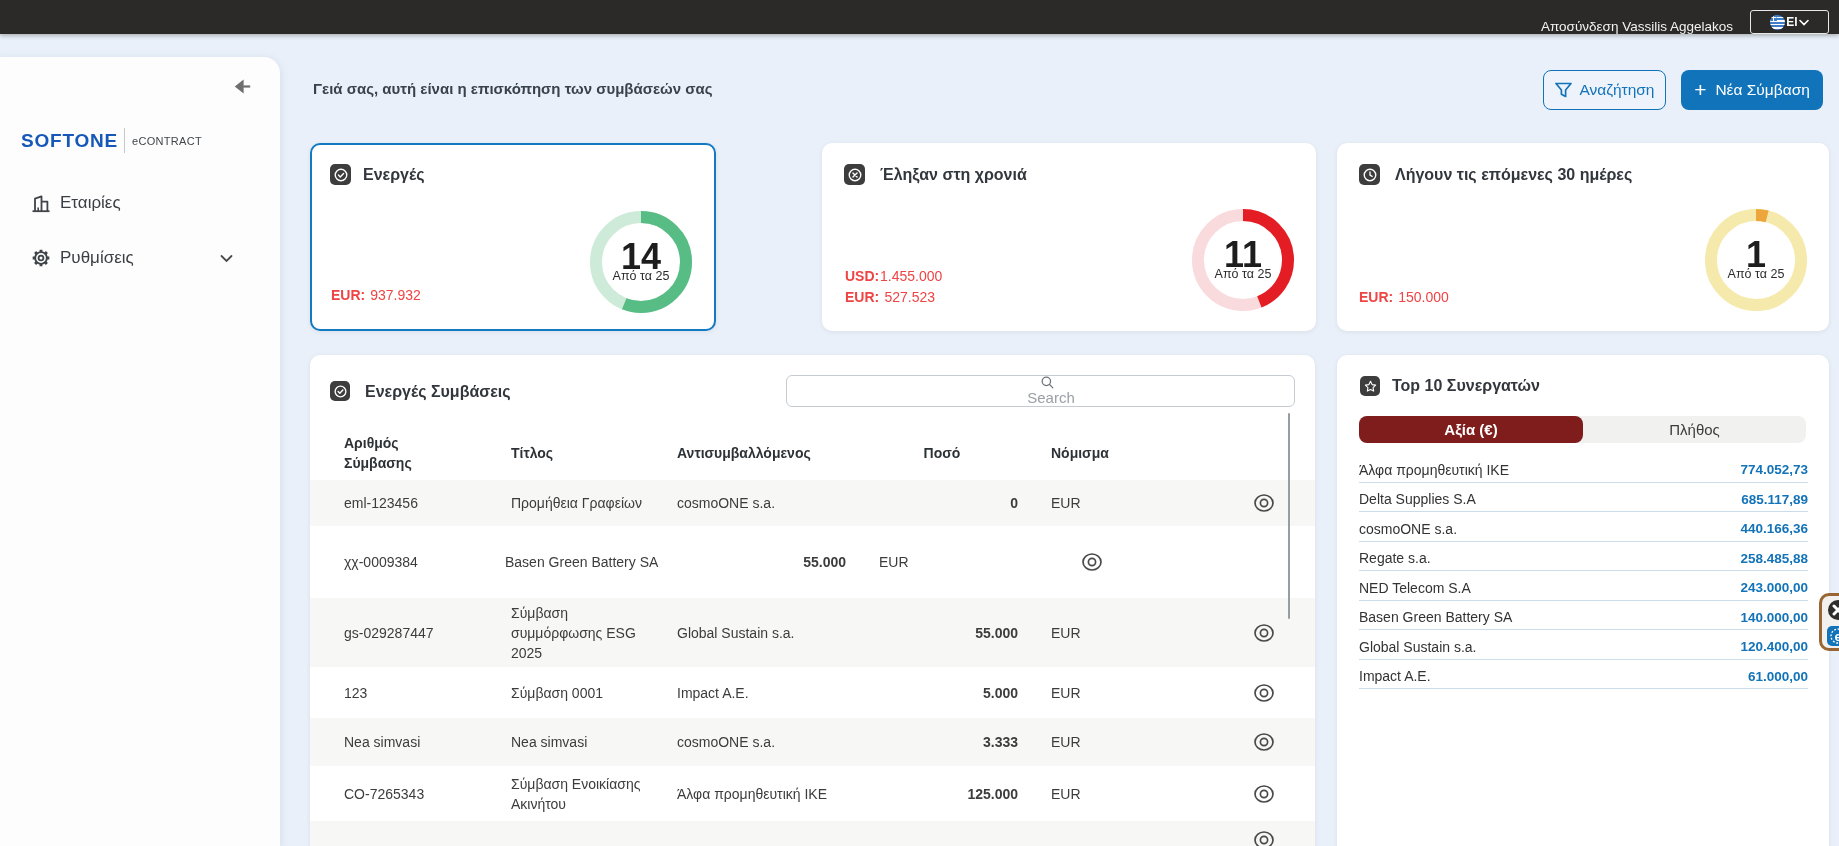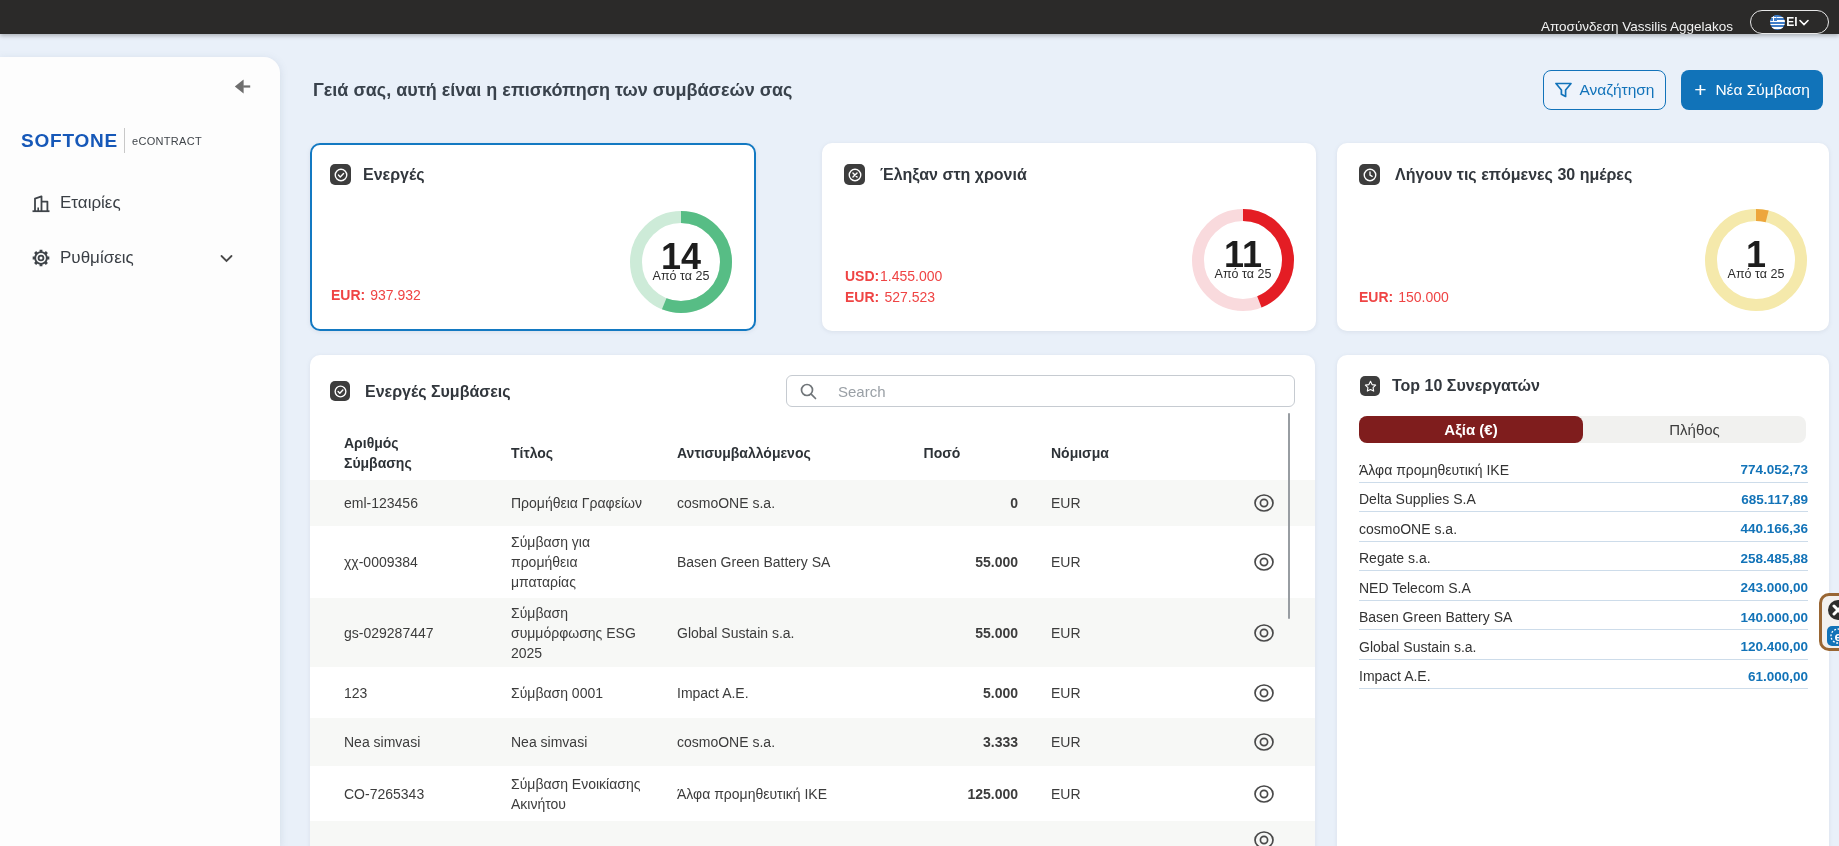--- a/index.html
+++ b/index.html
@@ -14,21 +14,21 @@
 .topbar {
   position:absolute; left:0; top:0; width:1839px; height:34px;
   background:#2b2a29;
   display:flex; align-items:flex-end; justify-content:flex-end;
   box-shadow:0 2px 4px rgba(0,0,0,.25);
   z-index:40;
 }
 .logout { color:#f2f2f2; font-size:13.5px; margin-right:17px; }
 .langpill {
   width:79px; height:24px; margin-right:10px;
-  border:1px solid #e8e8e8; border-radius:12px;
+  border:1px solid #e8e8e8; border-radius:3px;
   display:flex; align-items:center; justify-content:center; gap:1px;
   color:#fff; font-size:12px; font-weight:bold;margin-top:28px;
 }
 .flag { width:15px; height:15px; border-radius:50%;
   background: repeating-linear-gradient(180deg,#3f7dc9 0 1.7px,#ffffff 1.7px 3.4px);
   position:relative; overflow:hidden; }
 .flag::after{ content:""; position:absolute; left:0; top:0; width:6.5px; height:6.5px; background:#3f7dc9;
   background-image:linear-gradient(#fff,#fff),linear-gradient(#fff,#fff); background-size:1.4px 6.5px,6.5px 1.4px; background-position:2.5px 0,0 2.5px; background-repeat:no-repeat; }
 
 .sidebar {
@@ -42,37 +42,37 @@
 .logo .s1 { color:#1658b8; font-weight:bold; font-size:19px; letter-spacing:0.8px; }
 .logo .bar { width:1px; height:25px; background:#c8c8c8; margin:0 7px 0 6px; }
 .logo .s2 { color:#41464b; font-size:11px; letter-spacing:0.3px; }
 .nav { position:absolute; left:0; top:118px; width:280px; }
 .nav a { display:flex; align-items:center; height:55.5px; padding-left:31px; text-decoration:none;
   color:#3a3f45; font-size:17px; position:relative; }
 .nav a svg { margin-right:9px; }
 .nav a.active { color:#1565bf; font-weight:bold; }
 .nav .chev { position:absolute; right:38px; }
 
-.pagetitle { position:absolute; left:313px; top:80px; font-size:18px; font-weight:bold; color:#39424c; z-index:10; }
+.pagetitle { position:absolute; left:313px; top:80px; font-size:15px; font-weight:bold; color:#39424c; z-index:10; }
 .btn-outline {
   position:absolute; left:1543px; top:70px; width:123px; height:40px;
   border:1.5px solid #1273ba; border-radius:8px; background:#eef3fb;
   display:flex; align-items:center; justify-content:center; gap:8px;
   color:#1273ba; font-size:15.5px; z-index:10;
 }
 .btn-fill {
   position:absolute; left:1681px; top:70px; width:142px; height:40px;
   border-radius:8px; background:#1173b9; border:none;
   display:flex; align-items:center; justify-content:center; gap:9px;
   color:#fff; font-size:15.5px; z-index:10;
 }
 .btn-fill .plus { font-size:21px; font-weight:normal; line-height:1; margin-top:-2px; }
 
 .card { position:absolute; background:#fff; border-radius:10px; box-shadow:0 1px 4px rgba(120,130,150,.14); }
-#card1 { left:310px; top:143px; width:446px; height:188px; border:2px solid #1379c2; }
+#card1 { left:310px; top:143px; width:406px; height:188px; border:2px solid #1379c2; }
 #card2 { left:822px; top:143px; width:494px; height:188px; }
 #card3 { left:1337px; top:143px; width:492px; height:188px; }
 .cicon { position:absolute; left:22px; top:21px; width:21px; height:21px; border-radius:5px;
   background:#3d3d3d; display:flex; align-items:center; justify-content:center; }
 #card1 .cicon { left:18px; top:19px; }
 #card1 .ctitle { left:51px; top:21px; }
 .ctitle { position:absolute; left:58px; top:23px; font-size:16px; font-weight:bold; color:#32373d; }
 .donut { position:absolute; right:21px; top:65px; }
 .donut .num { font:bold 36px "Liberation Sans",sans-serif; fill:#1d1d1d; }
 .donut .den { font:12.5px "Liberation Sans",sans-serif; fill:#2d2d2d; }
@@ -86,21 +86,21 @@
 #card2 .vals .v { width:55px; text-align:right; }
 
 #tablecard { left:310px; top:355px; width:1005px; height:540px; }
 #topcard  { left:1337px; top:355px; width:492px; height:540px; }
 .hicon { position:absolute; width:20px; height:20px; border-radius:5px; background:#3d3d3d;
   display:flex; align-items:center; justify-content:center; }
 #tablecard .hicon { left:20px; top:26px; }
 #tablecard .htitle { position:absolute; left:55px; top:28px; font-size:16px; font-weight:bold; color:#32373d; }
 .search { position:absolute; left:476px; top:20px; width:509px; height:32px;
   border:1px solid #c6cbd1; border-radius:6px; background:#fff;
-  display:flex; align-items:center; }
+  display:flex; align-items:center;flex-direction:column; }
 .search svg { margin-left:13px; }
 .search .ph { color:#9aa0a6; font-size:15px; margin-left:21px; }
 
 .tbl { position:absolute; left:0px; top:70px; width:1005px; }
 .tr { display:flex; align-items:center; }
 .tr.stripe { background:#f7f8f6; }
 .td { font-size:14px; color:#3c3c3c; line-height:20px; }
 .c1 { width:135px; margin-left:34px; }
 .c2 { width:140px; margin-left:32px; }
 .c3 { width:205px; margin-left:26px; }
@@ -287,21 +287,20 @@
       <div class="td c5">EUR</div>
       <div class="td c6">
           <svg width="22" height="20" viewBox="0 0 22 20">
             <ellipse cx="11" cy="10" rx="9" ry="8" fill="none" stroke="#4a4a4a" stroke-width="1.7"></ellipse>
             <circle cx="11" cy="10" r="3.6" fill="none" stroke="#4a4a4a" stroke-width="1.7"></circle>
           </svg>
         </div>
     </div>
     <div class="tr" style="height:72px">
       <div class="td c1">χχ-0009384</div>
-      <div class="td c2">Σύμβαση για<br>προμήθεια<br>μπαταρίας</div>
       <div class="td c3">Basen Green Battery SA</div>
       <div class="td c4">55.000</div>
       <div class="td c5">EUR</div>
       <div class="td c6">
           <svg width="22" height="20" viewBox="0 0 22 20">
             <ellipse cx="11" cy="10" rx="9" ry="8" fill="none" stroke="#4a4a4a" stroke-width="1.7"></ellipse>
             <circle cx="11" cy="10" r="3.6" fill="none" stroke="#4a4a4a" stroke-width="1.7"></circle>
           </svg>
         </div>
     </div>

